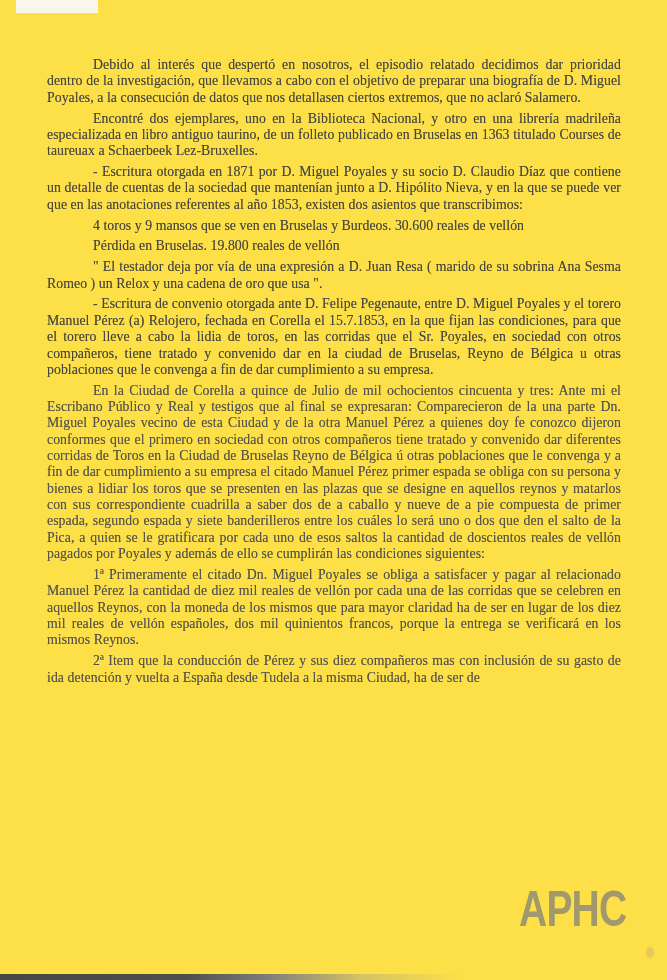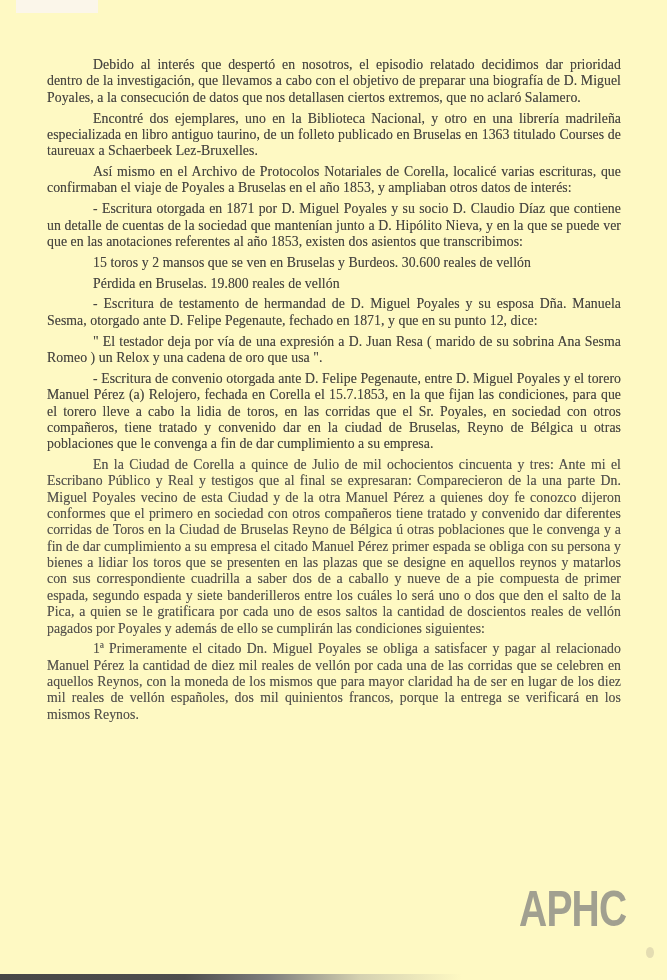--- a/index.html
+++ b/index.html
@@ -10,21 +10,21 @@
     width: 667px;
     height: 980px;
     position: relative;
     overflow: hidden;
     background: #ffffff;
     font-family: "Liberation Serif", "DejaVu Serif", serif;
   }
   .page {
     position: absolute;
     inset: 0;
-    background: #fef9c3;
+    background: #fde047;
   }
   
   .scan-blemish-top {
     position: absolute;
     left: 16px;
     top: 0;
     width: 82px;
     height: 13px;
     background: #fbf6ea;
   }
@@ -89,29 +89,28 @@
 </head>
 <body>
 
 <div class="page">
 
   <div class="scan-blemish-top"></div>
 
   <div class="text-block">
     <p class="para">Debido al interés que despertó en nosotros, el episodio relatado decidimos dar prioridad dentro de la investigación, que llevamos a cabo con el objetivo de preparar una biografía de D. Miguel Poyales, a la consecución de datos que nos detallasen ciertos extremos, que no aclaró Salamero.</p>
     <p class="para">Encontré dos ejemplares, uno en la Biblioteca Nacional, y otro en una librería madrileña especializada en libro antiguo taurino, de un folleto publicado en Bruselas en 1363 titulado Courses de taureuax a Schaerbeek Lez-Bruxelles.</p>
-    <p class="para">Así mismo en el Archivo de Protocolos Notariales de Corella, localicé varias escrituras, que confirmaban el viaje de Poyales a Bruselas en el año 1853, y ampliaban otros datos de interés:</p>
     <p class="para">- Escritura otorgada en 1871 por D. Miguel Poyales y su socio D. Claudio Díaz que contiene un detalle de cuentas de la sociedad que mantenían junto a D. Hipólito Nieva, y en la que se puede ver que en las anotaciones referentes al año 1853, existen dos asientos que transcribimos:</p>
-    <p class="para ledger">15 toros y 2 mansos que se ven en Bruselas y Burdeos. 30.600 reales de vellón</p>
+    <p class="para ledger">4 toros y 9 mansos que se ven en Bruselas y Burdeos. 30.600 reales de vellón</p>
     <p class="para ledger">Pérdida en Bruselas. 19.800 reales de vellón</p>
-    <p class="para">- Escritura de testamento de hermandad de D. Miguel Poyales y su esposa Dña. Manuela Sesma, otorgado ante D. Felipe Pegenaute, fechado en 1871, y que en su punto 12, dice:</p>
     <p class="para">" El testador deja por vía de una expresión a D. Juan Resa ( marido de su sobrina Ana Sesma Romeo ) un Relox y una cadena de oro que usa ".</p>
     <p class="para">- Escritura de convenio otorgada ante D. Felipe Pegenaute, entre D. Miguel Poyales y el torero Manuel Pérez (a) Relojero, fechada en Corella el 15.7.1853, en la que fijan las condiciones, para que el torero lleve a cabo la lidia de toros, en las corridas que el Sr. Poyales, en sociedad con otros compañeros, tiene tratado y convenido dar en la ciudad de Bruselas, Reyno de Bélgica u otras poblaciones que le convenga a fin de dar cumplimiento a su empresa.</p>
     <p class="para italic">En la Ciudad de Corella a quince de Julio de mil ochocientos cincuenta y tres: Ante mi el Escribano Público y Real y testigos que al final se expresaran: Comparecieron de la una parte Dn. Miguel Poyales vecino de esta Ciudad y de la otra Manuel Pérez a quienes doy fe conozco dijeron conformes que el primero en sociedad con otros compañeros tiene tratado y convenido dar diferentes corridas de Toros en la Ciudad de Bruselas Reyno de Bélgica ú otras poblaciones que le convenga y a fin de dar cumplimiento a su empresa el citado Manuel Pérez primer espada se obliga con su persona y bienes a lidiar los toros que se presenten en las plazas que se designe en aquellos reynos y matarlos con sus correspondiente cuadrilla a saber dos de a caballo y nueve de a pie compuesta de primer espada, segundo espada y siete banderilleros entre los cuáles lo será uno o dos que den el salto de la Pica, a quien se le gratificara por cada uno de esos saltos la cantidad de doscientos reales de vellón pagados por Poyales y además de ello se cumplirán las condiciones siguientes:</p>
     <p class="para italic">1ª Primeramente el citado Dn. Miguel Poyales se obliga a satisfacer y pagar al relacionado Manuel Pérez la cantidad de diez mil reales de vellón por cada una de las corridas que se celebren en aquellos Reynos, con la moneda de los mismos que para mayor claridad ha de ser en lugar de los diez mil reales de vellón españoles, dos mil quinientos francos, porque la entrega se verificará en los mismos Reynos.</p>
+    <p class="para italic">2ª Item que la conducción de Pérez y sus diez compañeros mas con inclusión de su gasto de ida detención y vuelta a España desde Tudela a la misma Ciudad, ha de ser de</p>
   </div>
 
   <div class="watermark">APHC</div>
 
   <div class="scan-band-bottom"></div>
   <div class="scan-speck"></div>
 
 </div>
 
 </body></html>

